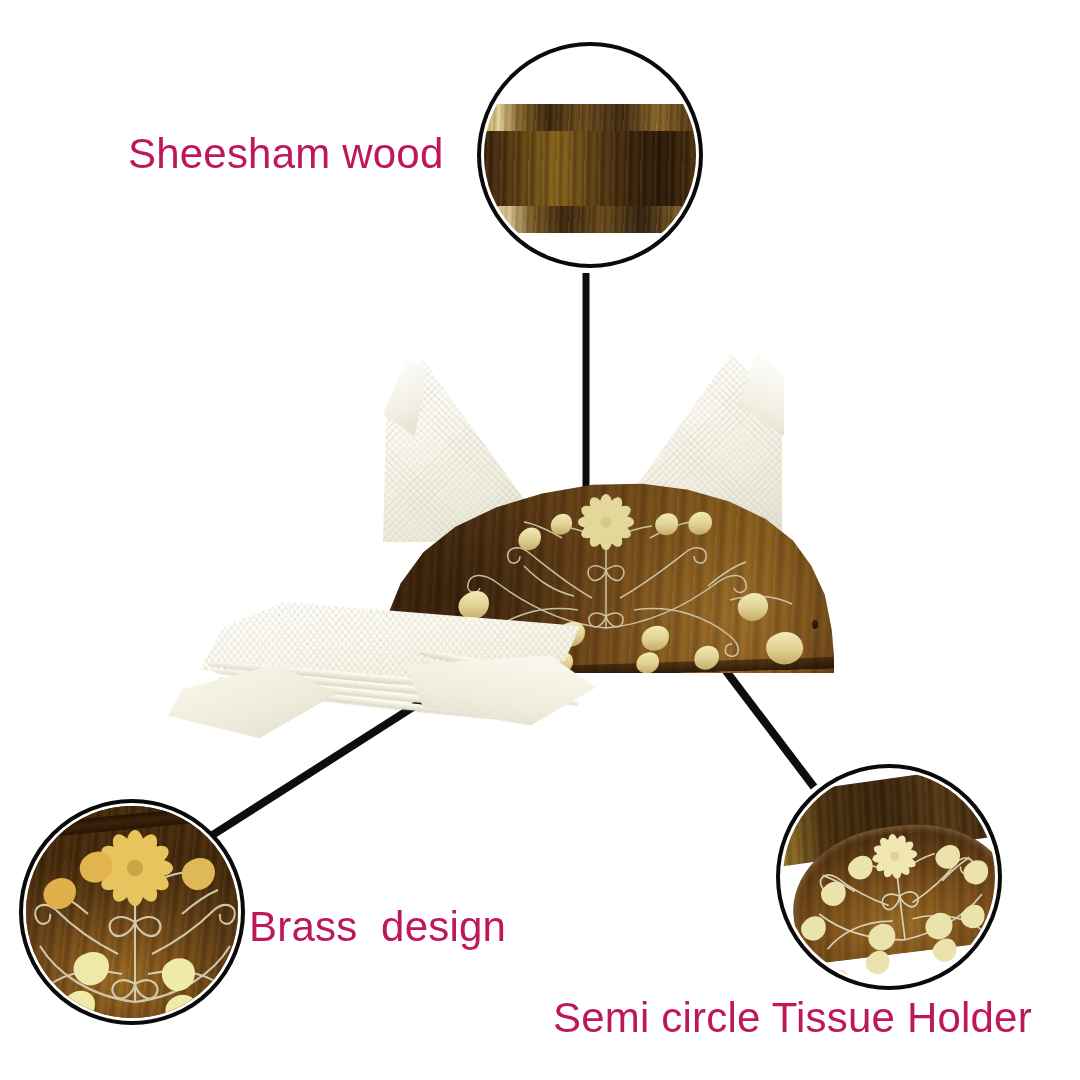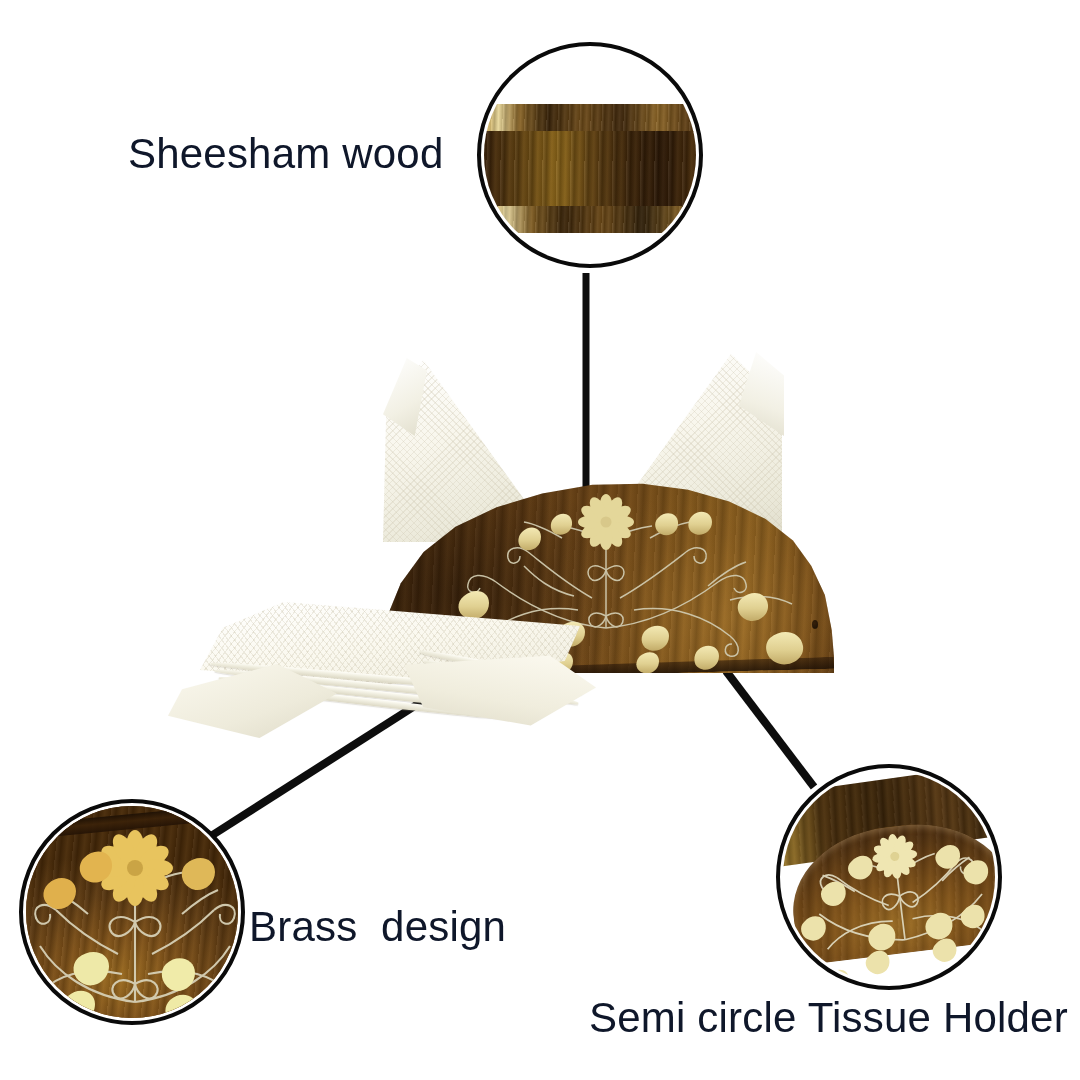--- a/index.html
+++ b/index.html
@@ -15,40 +15,40 @@
     position: relative;
     width: 1080px;
     height: 1080px;
     background: #ffffff;
     overflow: hidden;
   }
 
   
   .callout-label {
     position: absolute;
-    color: #0f172a;
+    color: #be185d;
     font-family: "Liberation Sans", sans-serif;
     font-weight: 400;
     white-space: pre;
     letter-spacing: 0.2px;
     line-height: 1;
   }
   #label-sheesham {
     left: 128px;
     top: 133px;
     font-size: 42px;
   }
   #label-brass {
     left: 249px;
     top: 906px;
     font-size: 42px;
     text-align: right;
   }
   #label-semicircle {
-    left: 589px;
+    left: 553px;
     top: 997px;
     font-size: 42px;
   }
 
   
   .magnifier {
     position: absolute;
     border-radius: 50%;
     border: 4px solid #0a0a0a;
     background: #ffffff;

